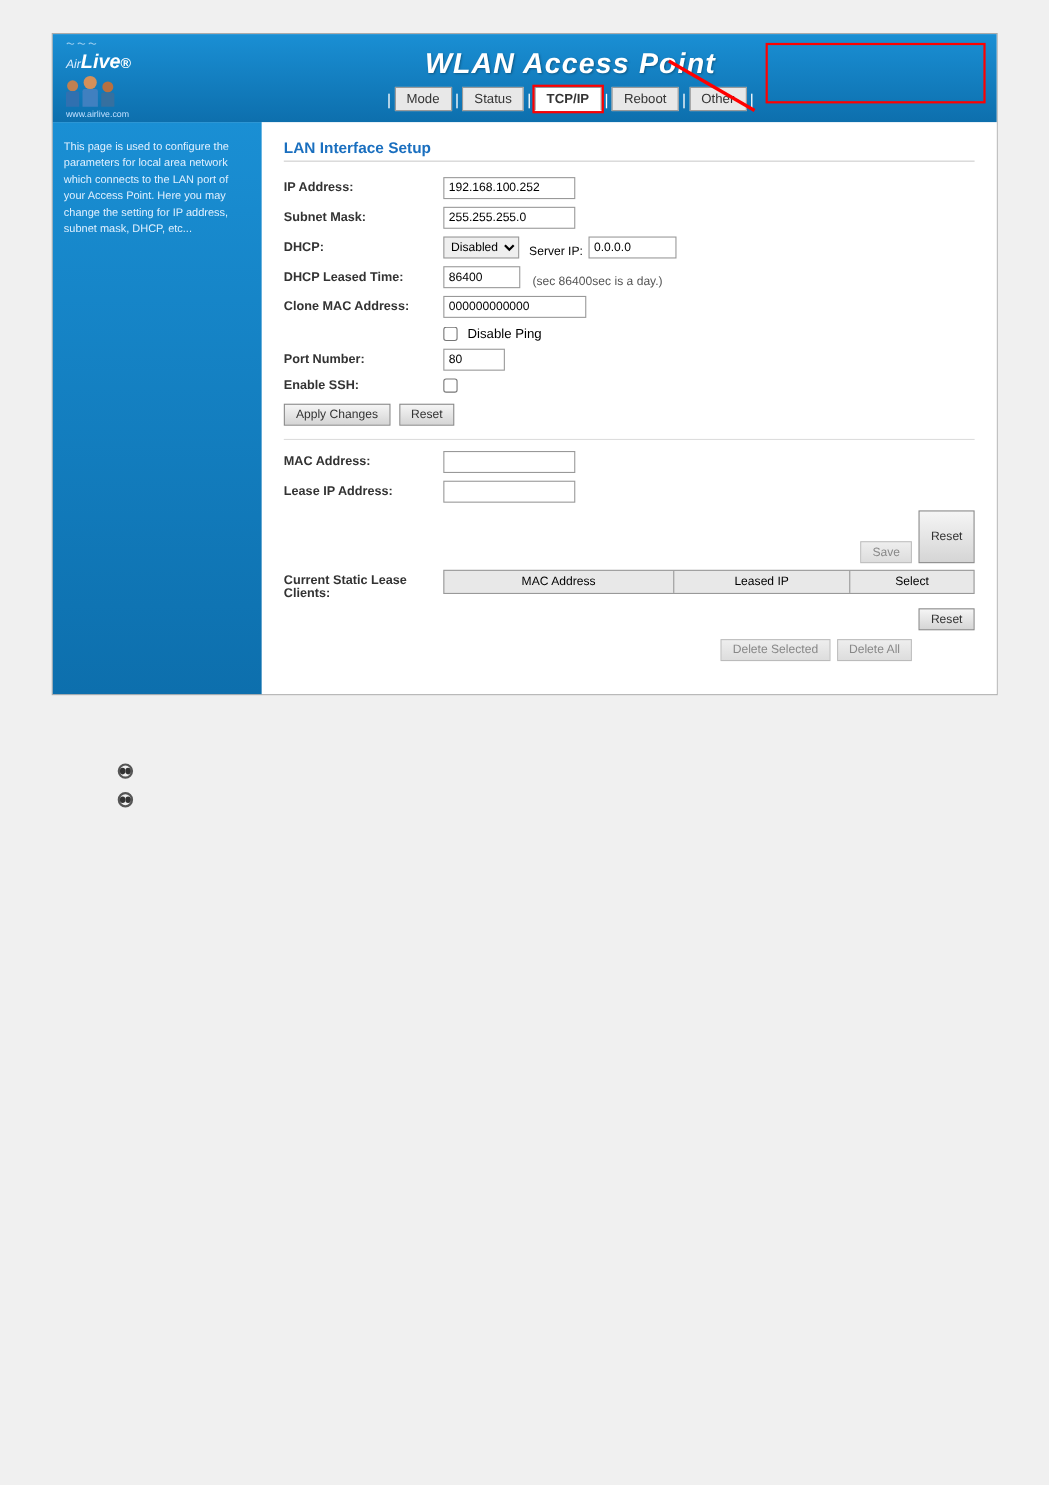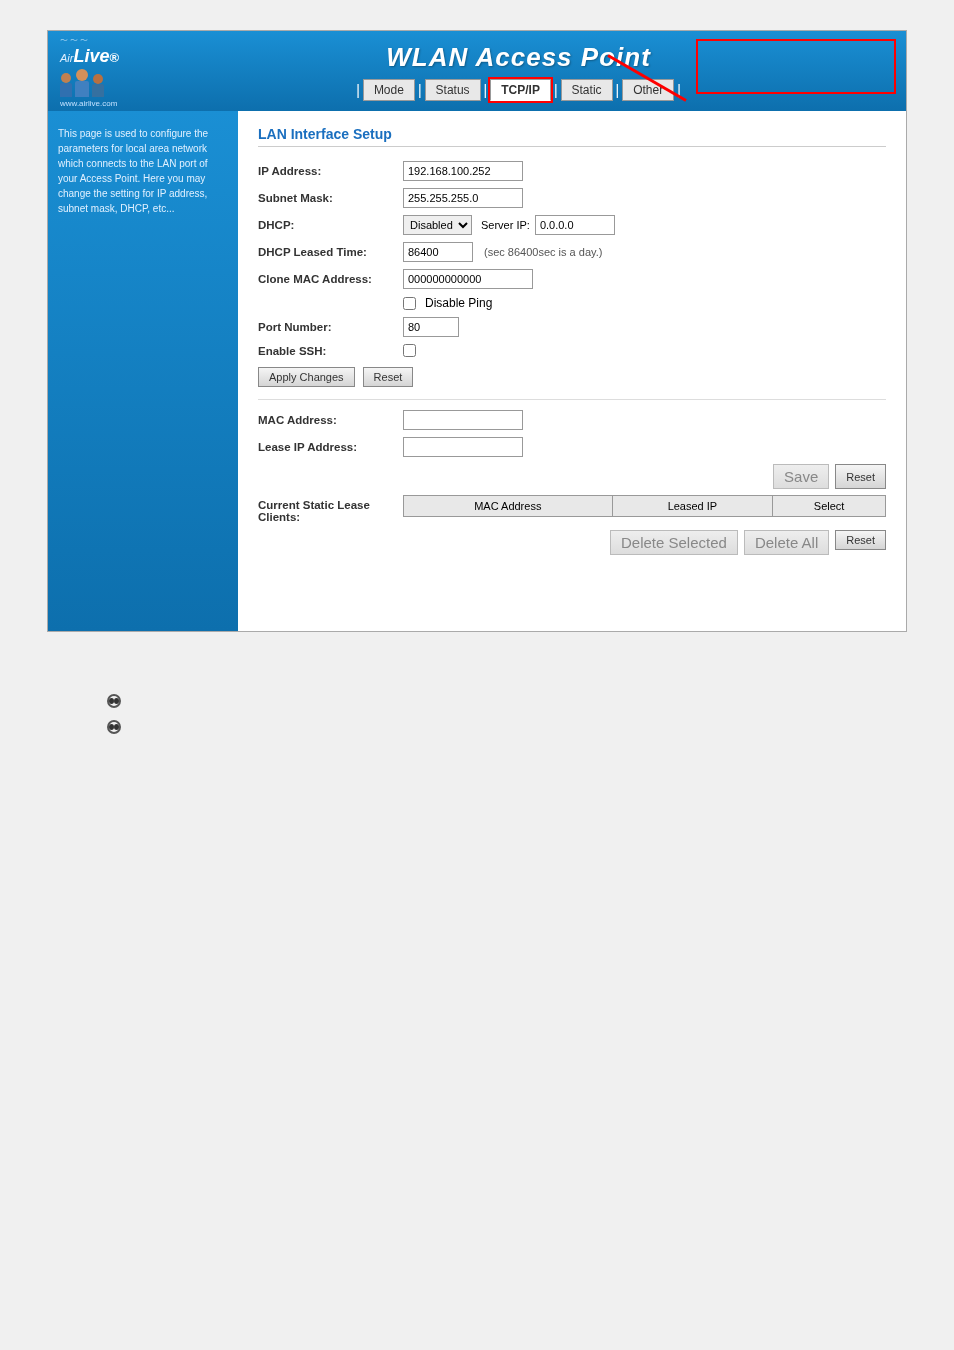--- a/index.html
+++ b/index.html
@@ -126,21 +126,21 @@
     .form-label {
       width: 145px;
       font-weight: bold;
       font-size: 11.5px;
       color: #333;
       flex-shrink: 0;
     }
 
     .form-value {
       display: flex;
-      align-items: center;
+      align-items: flex-end;
       gap: 5px;
     }
 
     input[type="text"] {
       border: 1px solid #999;
       padding: 2px 4px;
       font-size: 11px;
       height: 20px;
     }
 
@@ -169,23 +169,24 @@
       padding: 3px 10px;
       font-size: 11px;
       cursor: pointer;
       color: #333;
     }
 
     .btn-disabled {
       border: 1px solid #bbb;
       background: linear-gradient(180deg, #eee, #ddd);
       padding: 3px 10px;
-      font-size: 15px;
+      font-size: 11px;
       color: #888;
       cursor: default;
+      margin-top: 28px;
     }
 
     .action-row {
       display: flex;
       gap: 8px;
       margin: 10px 0;
     }
 
     
     .static-section {
@@ -365,21 +366,21 @@
       <div class="title-area">
         <div class="wlan-title">WLAN Access Point</div>
         <div class="nav-tabs">
           <span class="nav-separator">|</span>
           <div class="nav-tab">Mode</div>
           <span class="nav-separator">|</span>
           <div class="nav-tab">Status</div>
           <span class="nav-separator">|</span>
           <div class="nav-tab active">TCP/IP</div>
           <span class="nav-separator">|</span>
-          <div class="nav-tab">Static</div>
+          <div class="nav-tab">Reboot</div>
           <span class="nav-separator">|</span>
           <div class="nav-tab">Other</div>
           <span class="nav-separator">|</span>
         </div>
       </div>
 
       <div class="red-rect"></div>
 
       <div style="position:absolute; top:68px; right:220px; width:90px; height:3px; background:red; transform:rotate(30deg); transform-origin: right center; pointer-events:none;"></div>
     </div>

